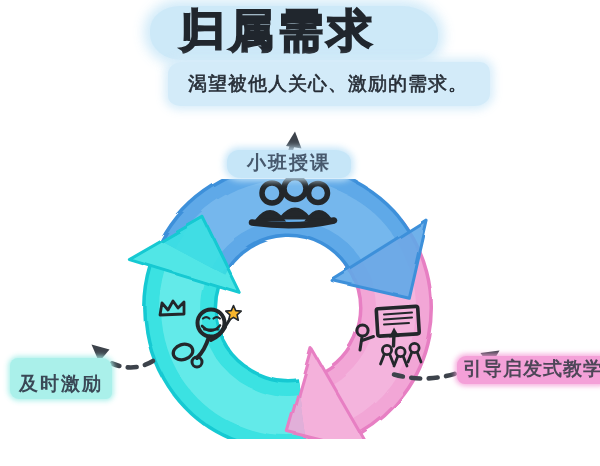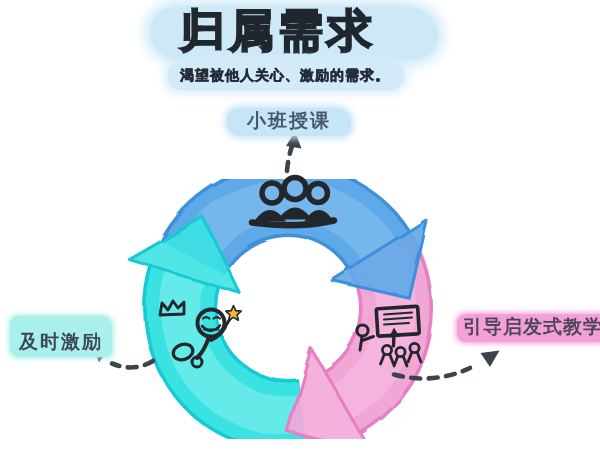--- a/index.html
+++ b/index.html
@@ -19,28 +19,28 @@
   .hl-title h1{
     margin:0;font-size:45px;line-height:50px;font-weight:bold;color:#20262d;
     letter-spacing:4px;-webkit-text-stroke:1.8px #20262d;white-space:nowrap;
   }
   .hl-sub{
     position:absolute;left:168px;top:62px;padding:2px 14px 3px 12px;
     background:#d3ebf9;border-radius:14px 10px 16px 12px / 12px 10px 12px 10px;
     box-shadow:0 0 8px 4px rgba(211,235,249,.85);
   }
   .hl-sub p{
-    margin:0;font-size:14px;line-height:23px;font-weight:bold;color:#262d36;
+    margin:8px;font-size:19px;line-height:23px;font-weight:normal;color:#262d36;
     letter-spacing:1px;-webkit-text-stroke:0.6px #262d36;white-space:nowrap;
   }
 
   
   .step-label{
     position:absolute;font-size:19px;line-height:24px;font-weight:600;
-    white-space:nowrap;letter-spacing:2px;
+    white-space:nowrap;letter-spacing:2px;margin-top:42px;
   }
   .step-top{
     left:227px;top:108px;padding:1px 20px 3px;background:#c6e6f8;color:#47596d;
     border-radius:12px 16px 10px 14px / 12px 12px 10px 12px;
     box-shadow:0 0 6px 3px rgba(198,230,248,.9);
   }
   .step-left{
     left:10px;top:316px;padding:14px 9px 3px;background:#aaf0ea;color:#3a4856;
     border-radius:8px 10px 6px 9px;
     box-shadow:0 0 5px 2px rgba(170,240,234,.9);

